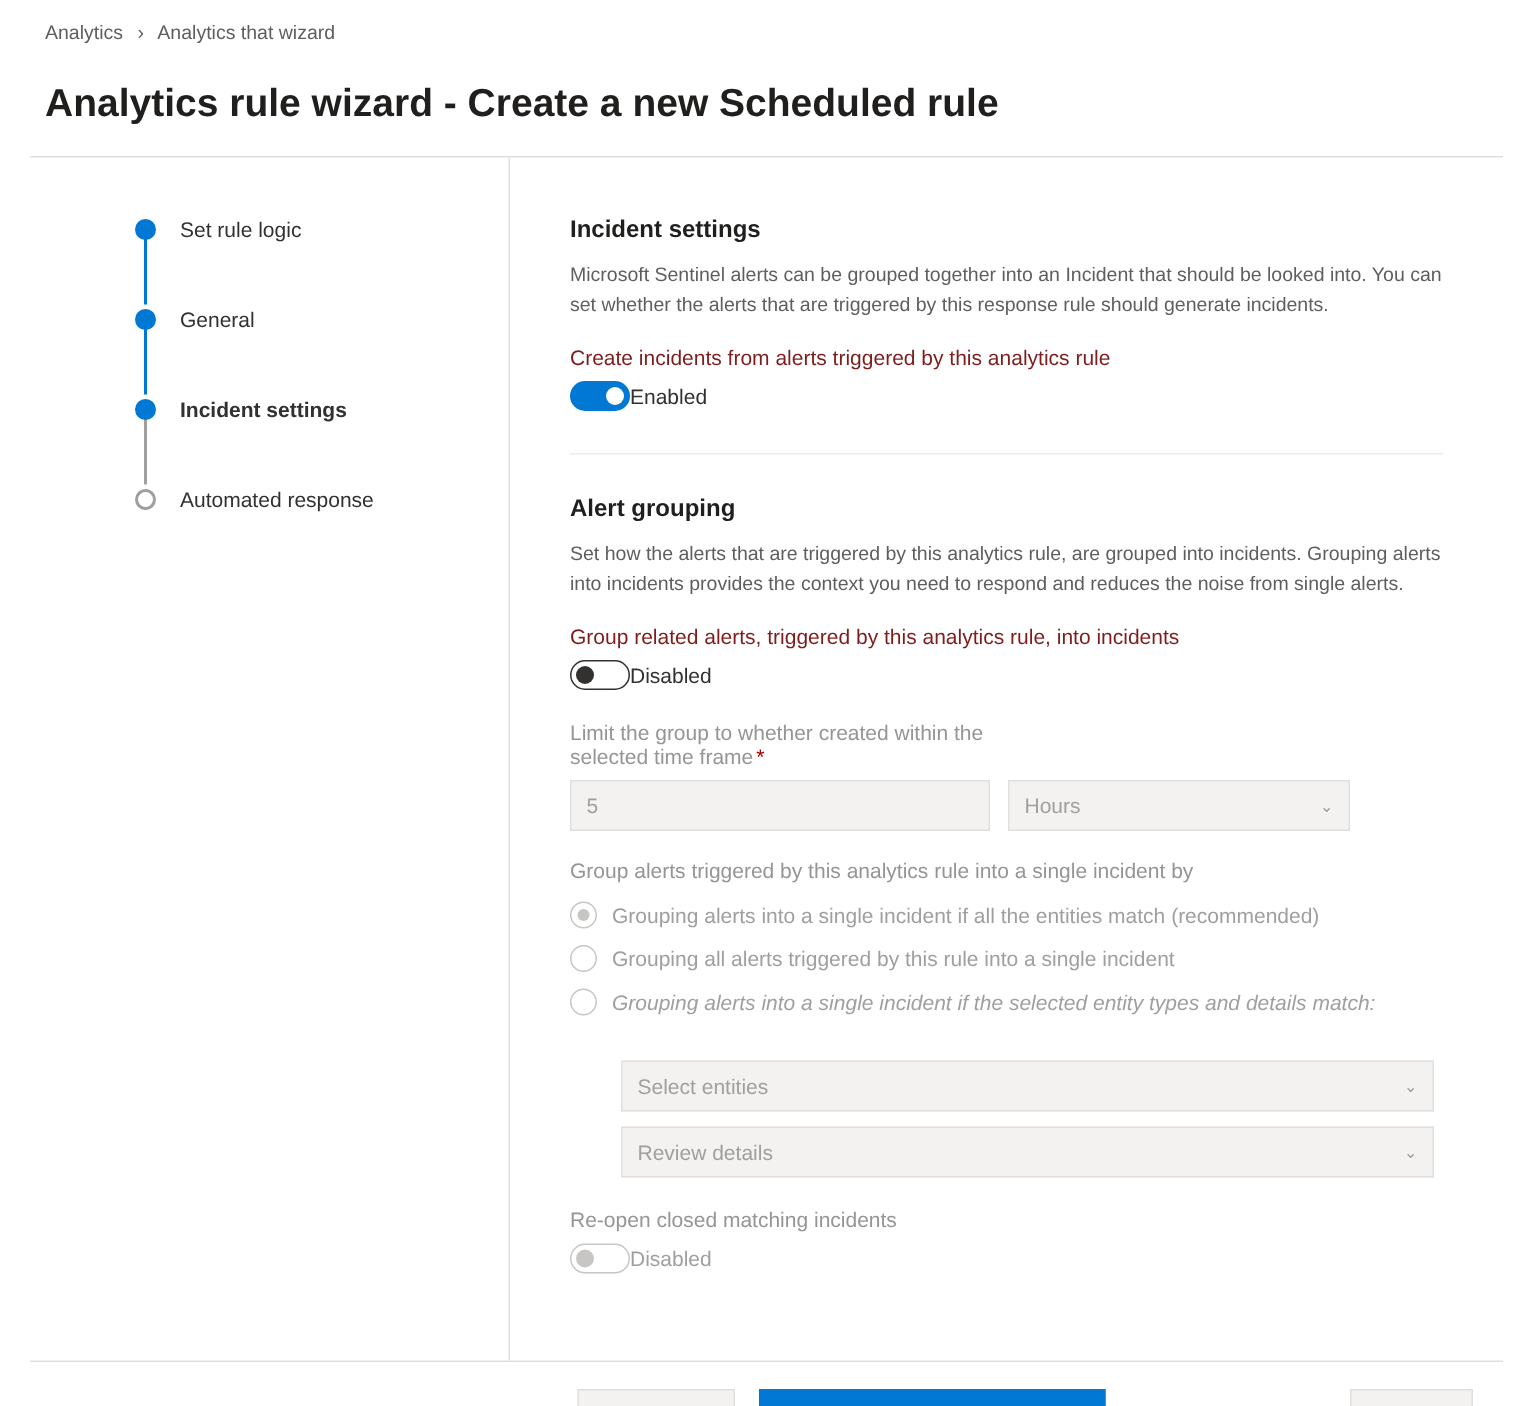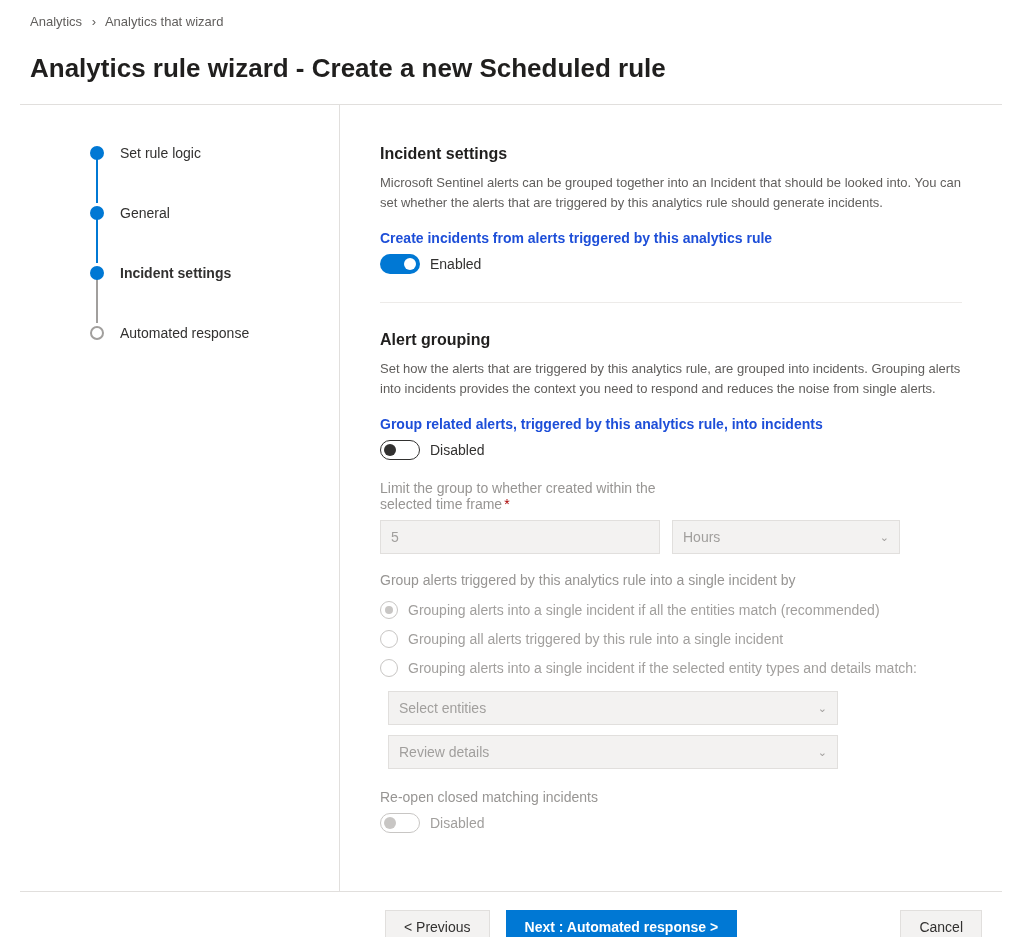--- a/index.html
+++ b/index.html
@@ -85,31 +85,31 @@
     color: #201f1e;
   }
   .section-desc {
     font-size: 13px;
     color: #605e5c;
     line-height: 1.5;
     margin-bottom: 18px;
   }
   .field-label {
     font-size: 14px;
-    font-weight: 700;
-    color: #1d4ed8;
+    font-weight: 400;
+    color: #7f1d1d;
     margin-bottom: 8px;
   }
   .field-label.muted { color: #979593; font-weight: 400; }
   .req { color: #a80000; margin-left: 2px; }
 
   .toggle {
     display: flex;
     align-items: center;
-    gap: 10px;
+    gap: 0;
     margin-bottom: 8px;
     cursor: pointer;
   }
   .toggle-track {
     width: 40px;
     height: 20px;
     border-radius: 10px;
     position: relative;
     transition: background .1s;
   }
@@ -135,21 +135,21 @@
     background: #f3f2f1;
     padding: 0 10px;
     font-size: 14px;
     color: #a19f9d;
     display: flex;
     align-items: center;
     justify-content: space-between;
   }
   .input { width: 280px; }
   .select { width: 228px; cursor: default; }
-  .select-wide { width: 450px; margin-left: 8px; margin-bottom: 10px; }
+  .select-wide { width: 542px; margin-left: 34px; margin-bottom: 10px; }
   .chev { font-size: 11px; color: #a19f9d; }
 
   .group-label {
     font-size: 14px;
     color: #979593;
     margin-bottom: 12px;
   }
   .radio-row {
     display: flex;
     align-items: flex-start;
@@ -223,21 +223,21 @@
       <div class="step-dot"></div>
       <div class="step-label">Automated response</div>
       <div class="step-line"></div>
     </div>
   </div>
 
   <div class="content">
 
     <div class="section">
       <div class="section-title">Incident settings</div>
-      <div class="section-desc">Microsoft Sentinel alerts can be grouped together into an Incident that should be looked into. You can set whether the alerts that are triggered by this analytics rule should generate incidents.</div>
+      <div class="section-desc">Microsoft Sentinel alerts can be grouped together into an Incident that should be looked into. You can set whether the alerts that are triggered by this response rule should generate incidents.</div>
       <div class="field-label">Create incidents from alerts triggered by this analytics rule</div>
       <div class="toggle">
         <div class="toggle-track on">
           <div class="toggle-thumb"></div>
         </div>
         <span class="toggle-label">Enabled</span>
       </div>
     </div>
 
     <hr class="divider">
@@ -271,21 +271,21 @@
       <div class="group-label">Group alerts triggered by this analytics rule into a single incident by</div>
 
       <div class="radio-row">
         <div class="radio selected"></div>
         <div class="radio-label">Grouping alerts into a single incident if all the entities match (recommended)</div>
       </div>
       <div class="radio-row">
         <div class="radio"></div>
         <div class="radio-label">Grouping all alerts triggered by this rule into a single incident</div>
       </div>
-      <div class="radio-row" style="margin-bottom:12px;">
+      <div class="radio-row" style="margin-bottom:28px;font-style:italic;">
         <div class="radio"></div>
         <div class="radio-label">Grouping alerts into a single incident if the selected entity types and details match:</div>
       </div>
 
       <div class="select select-wide">
         <span>Select entities</span>
         <span class="chev">⌄</span>
       </div>
       <div class="select select-wide" style="margin-bottom:20px;">
         <span>Review details</span>

